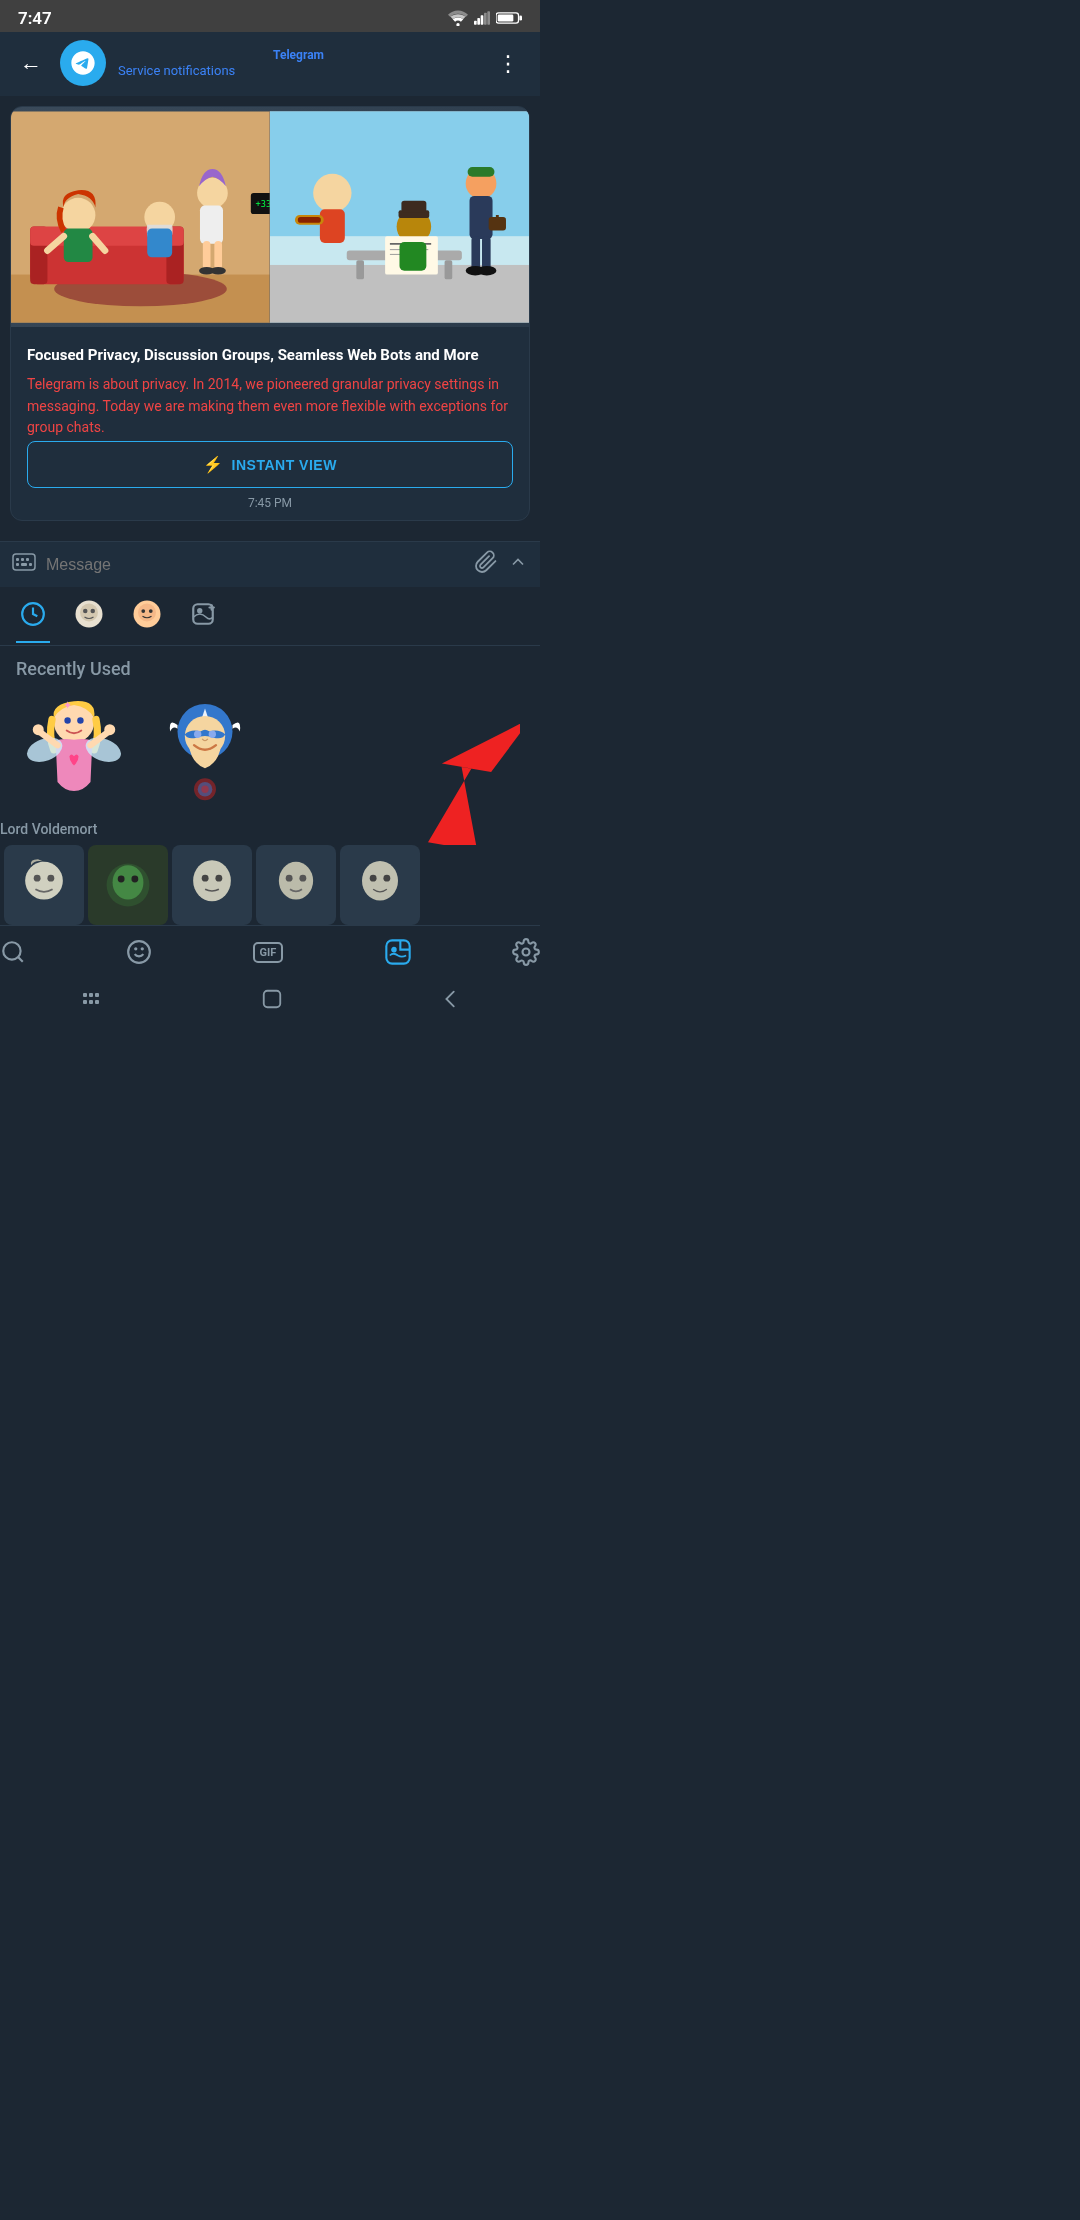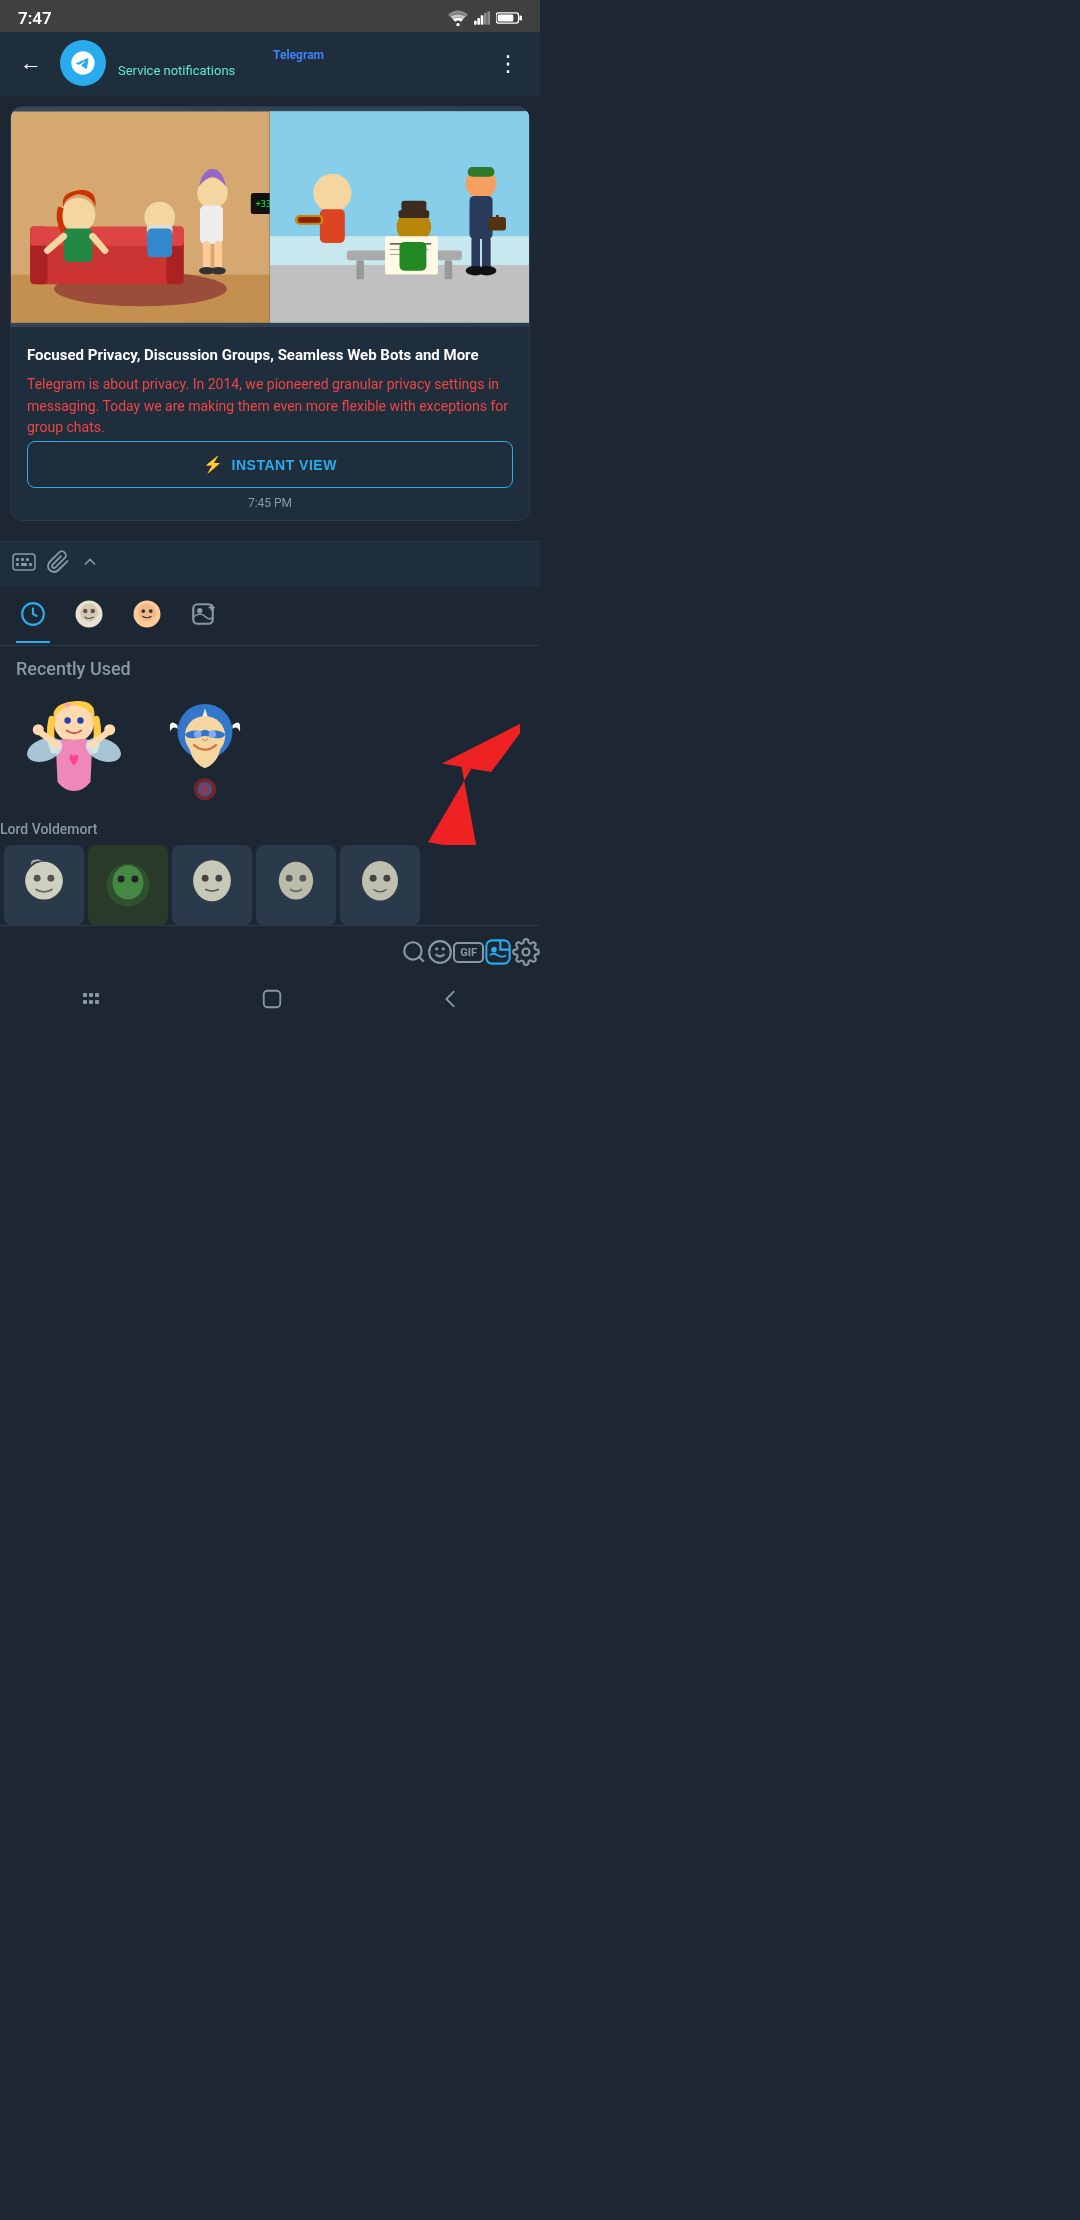--- a/index.html
+++ b/index.html
@@ -69,21 +69,21 @@
       flex: 1;
     }
     .header-title {
       font-size: 12px;
       font-weight: 700;
       color: #3b82f6;
       text-align: center;
     }
     .header-subtitle {
       font-size: 13px;
-      color: #5eead4;
+      color: #3b82f6;
       margin-top: 1px;
     }
     .header-more {
       color: #fff;
       font-size: 22px;
       padding: 4px 6px;
       cursor: pointer;
       letter-spacing: 1px;
     }
 
@@ -268,21 +268,21 @@
       cursor: pointer;
       font-size: 32px;
       flex-shrink: 0;
     }
 
     
     .bottom-toolbar {
       background: #1c2733;
       border-top: 1px solid #2a3a4a;
       display: flex;
-      justify-content: flex-end;
+      justify-content: space-between;
       align-items: center;
       padding: 12px 0 6px;
     }
 
     .toolbar-btn {
       display: flex;
       flex-direction: column;
       align-items: center;
       color: #8899a6;
       font-size: 24px;
@@ -475,20 +475,21 @@
     <svg width="24" height="20" viewBox="0 0 24 20" fill="#8899a6">
       <rect x="1" y="2" width="22" height="16" rx="3" stroke="#8899a6" stroke-width="1.5" fill="none"></rect>
       <rect x="4" y="6" width="3" height="3" rx="1" fill="#8899a6"></rect>
       <rect x="9" y="6" width="3" height="3" rx="1" fill="#8899a6"></rect>
       <rect x="14" y="6" width="3" height="3" rx="1" fill="#8899a6"></rect>
       <rect x="4" y="11" width="3" height="3" rx="1" fill="#8899a6"></rect>
       <rect x="9" y="11" width="6" height="3" rx="1" fill="#8899a6"></rect>
       <rect x="17" y="11" width="3" height="3" rx="1" fill="#8899a6"></rect>
     </svg>
   </span>
+  <input class="input-field" type="text" placeholder="Message" style="">
   <span class="input-attach-icon">
     <svg width="24" height="24" viewBox="0 0 24 24" fill="none" stroke="#8899a6" stroke-width="1.8" stroke-linecap="round">
       <path d="M21.44 11.05l-9.19 9.19a6 6 0 01-8.49-8.49l9.19-9.19a4 4 0 015.66 5.66l-9.2 9.19a2 2 0 01-2.83-2.83l8.49-8.48"></path>
     </svg>
   </span>
   <span class="input-expand-icon">
     <svg width="20" height="20" viewBox="0 0 24 24" fill="none" stroke="#8899a6" stroke-width="2">
       <polyline points="18 15 12 9 6 15"></polyline>
     </svg>
   </span>

